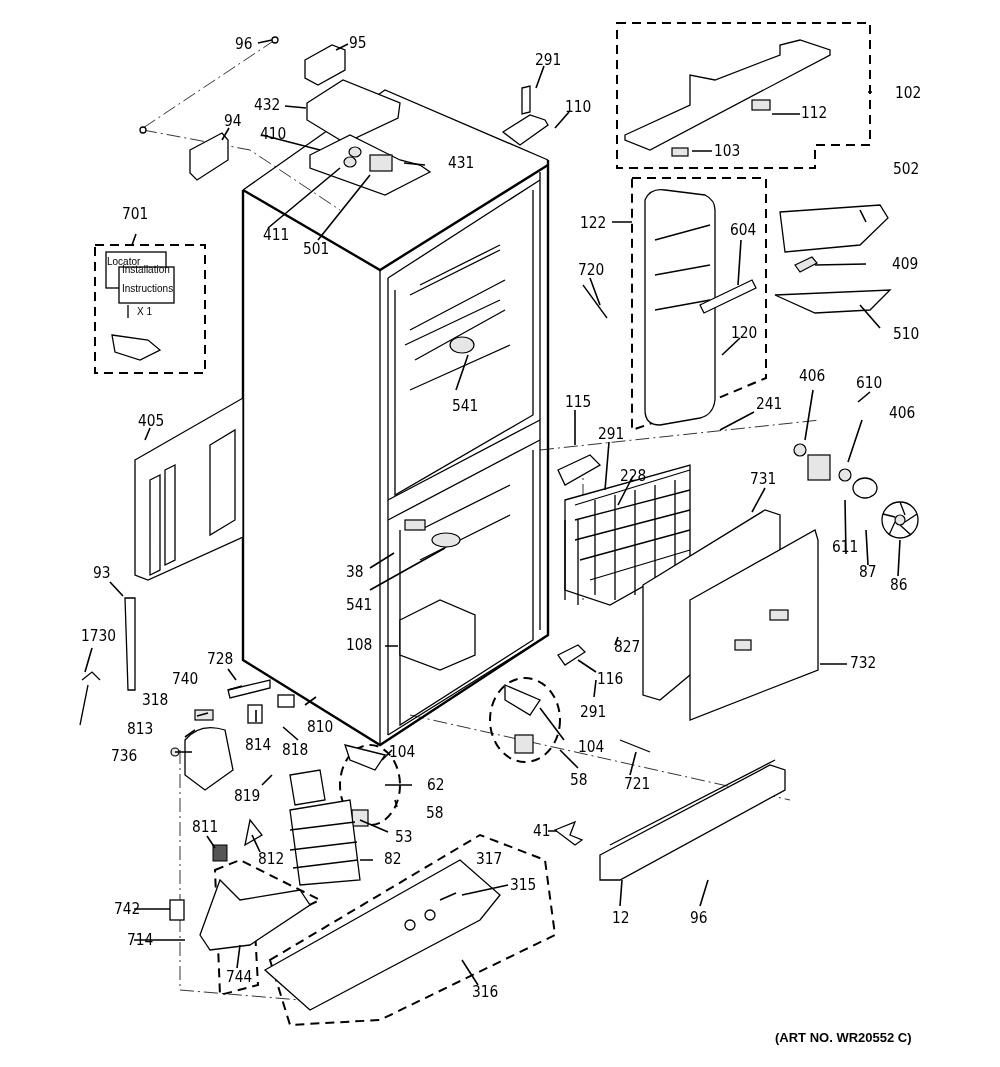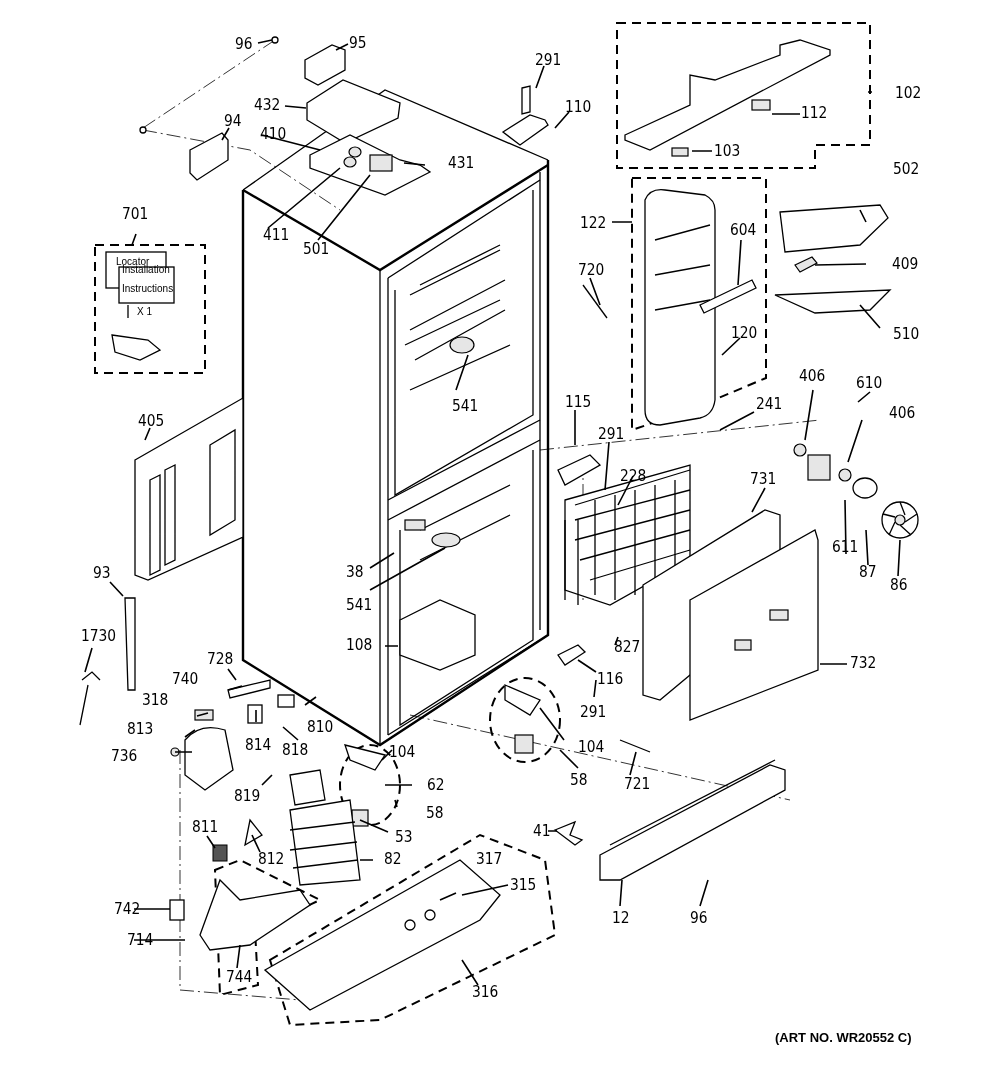--- a/index.html
+++ b/index.html
@@ -180,21 +180,21 @@
     <path class="lead" d="M544 66 L536 88 M569 112 L555 128 M868 92 L872 92 M800 114 L772 114 M712 151 L692 151 M136 234 L132 245"></path>
     <path class="lead" d="M612 222 L632 222 M741 240 L738 285 M866 222 L860 210 M866 264 L815 265 M880 328 L860 305 M590 278 L600 305 M740 338 L722 355 M456 390 L468 355 M150 428 L145 440"></path>
     <path class="lead" d="M575 410 L575 445 M609 442 L605 490 M754 412 L720 430 M813 390 L805 440 M870 392 L858 402 M862 420 L848 462 M633 476 L618 505 M765 488 L752 512 M846 554 L845 500 M868 565 L866 530 M898 576 L900 540"></path>
     <path class="lead" d="M370 568 L394 553 M370 590 L445 548 M110 582 L123 596 M385 646 L398 646 M618 637 L615 645 M820 664 L847 664 M92 648 L85 672 M228 669 L236 680 M596 672 L578 660 M242 686 L228 690"></path>
     <path class="lead" d="M596 680 L594 697 M316 697 L305 705 M392 750 L382 760 M564 740 L540 708 M197 716 L208 713 M195 730 L185 737 M256 722 L256 710 M283 727 L298 740 M192 752 L175 752"></path>
     <path class="lead" d="M412 785 L385 785 M397 807 L395 800 M578 768 L560 750 M630 775 L636 752 M262 785 L272 775 M388 832 L360 820 M207 836 L215 848 M260 852 L252 835 M557 831 L548 831 M373 860 L360 860"></path>
     <path class="lead" d="M456 893 L440 900 M508 885 L462 895 M134 909 L170 909 M620 906 L622 880 M700 906 L708 880 M134 940 L185 940 M237 968 L240 945 M478 985 L462 960"></path>
   </g>
 </svg>
 
-<div class="note" style="left:116px;top:256px;">Locator</div>
+<div class="note" style="left:107px;top:256px;">Locator</div>
 <div class="note" style="left:122px;top:264px;">Installation</div>
 <div class="note" style="left:122px;top:283px;">Instructions</div>
 <div class="note" style="left:137px;top:306px;">X 1</div>
 
 <div class="lbl" style="left:235px;top:37px;">96</div>
 <div class="lbl" style="left:349px;top:36px;">95</div>
 <div class="lbl" style="left:224px;top:114px;">94</div>
 <div class="lbl" style="left:254px;top:98px;">432</div>
 <div class="lbl" style="left:260px;top:127px;">410</div>
 <div class="lbl" style="left:448px;top:156px;">431</div>

